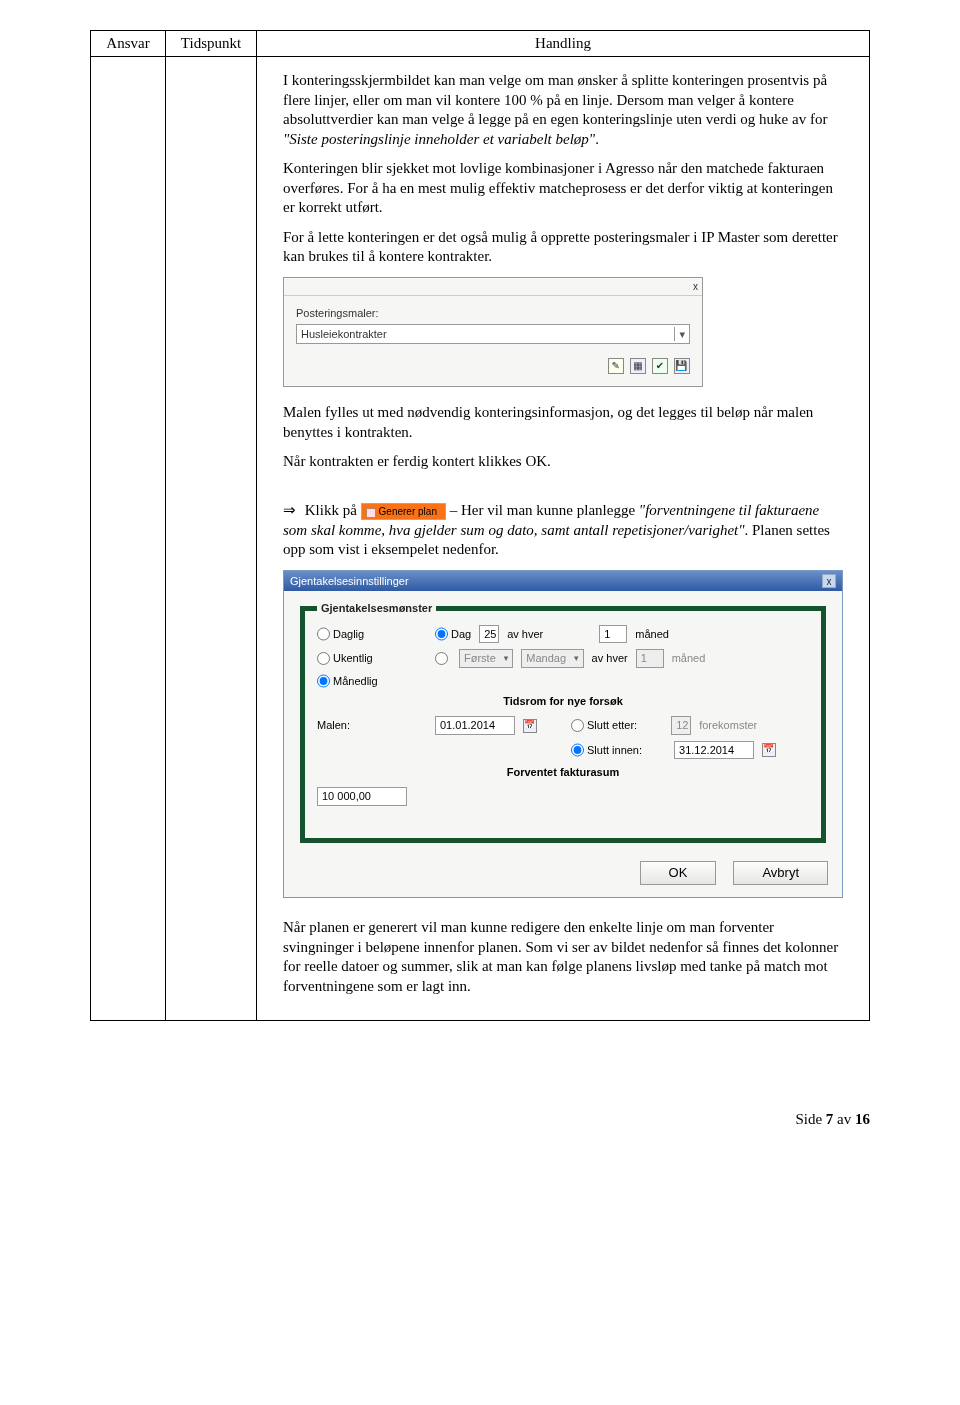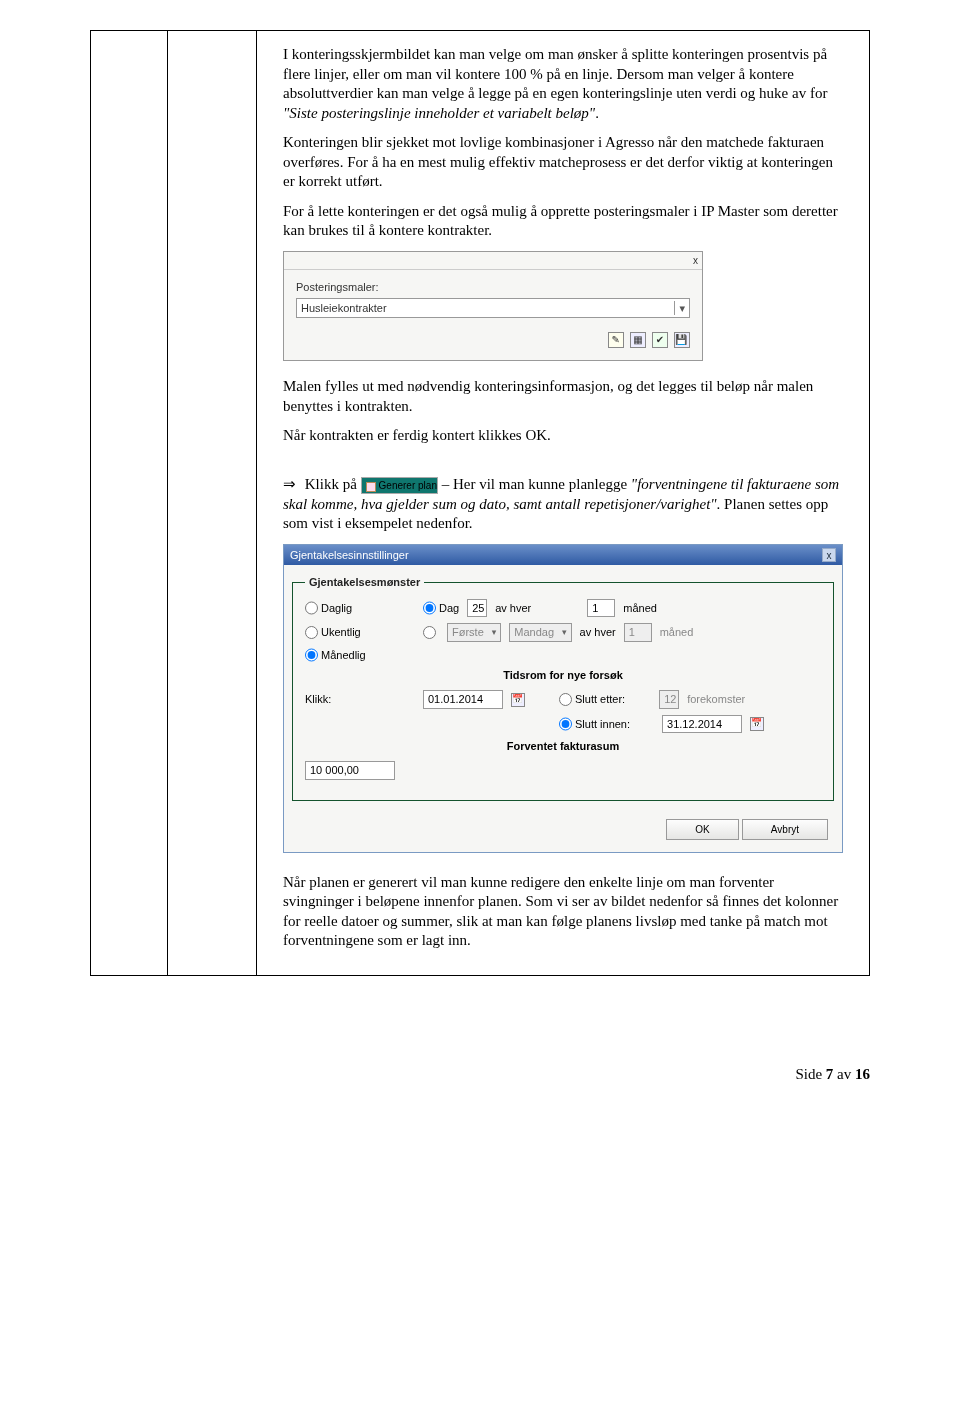--- a/index.html
+++ b/index.html
@@ -63,24 +63,24 @@
       display: inline-block; width: 16px; height: 16px;
       border: 1px solid #888; margin-left: 3px;
       text-align: center; font-size: 10px; line-height: 14px;
       background: #fff;
     }
     .arrow-bullet { display: inline-block; width: 18px; }
 
     .btn-inline {
       display: inline-block;
       border: 1px solid #aaa;
-      background: #0f766e;
+      background: #f97316;
       font-family: Tahoma, Arial, sans-serif;
       font-size: 10px;
-      padding: 1px 0 1px 4px;
+      padding: 1px 8px 1px 4px;
       vertical-align: middle;
     }
     .btn-inline .tiny-icon {
       display: inline-block;
       width: 10px; height: 10px;
       border: 1px solid #b85; background: #fde;
       margin-right: 3px; vertical-align: middle;
     }
 
     .dialog {
@@ -98,23 +98,23 @@
       font-size: 11px;
       display: flex; justify-content: space-between;
     }
     .dialog .titlebar .x {
       background: #cad8ee; color: #234;
       width: 14px; height: 14px; text-align: center;
       font-size: 10px; line-height: 14px;
       border: 1px solid #97abc9;
     }
     .dialog fieldset {
-      border: 1px solid #14532d;
-      margin: 10px 8px;
-      padding: 10px 12px 14px 12px;
+      border: 5px solid #14532d;
+      margin: 10px 16px;
+      padding: 10px 12px 26px 12px;
     }
     .dialog legend { font-weight: bold; font-size: 11px; padding: 0 4px; color: #222;}
     .row { display: flex; align-items: center; gap: 8px; margin-bottom: 6px; }
     .row .col { display: flex; }
     input[type="radio"] { margin-right: 3px; }
     .txtbox {
       border: 1px solid #999; background: #fff; padding: 1px 4px;
       font-family: inherit; font-size: 11px;
     }
     .txtbox.disabled { background: #eee; color: #888; }
@@ -130,30 +130,36 @@
     .subhead { font-weight: bold; margin: 6px 0 8px 0; text-align: center; }
     .cal-icon {
       display: inline-block; width: 14px; height: 14px;
       border: 1px solid #888; background: #eef; font-size: 9px; text-align: center;
     }
     .btnbar { text-align: right; padding: 8px 14px 12px; }
     .dlg-btn {
       display: inline-block; border: 1px solid #999;
       background: linear-gradient(#fdfdfd,#e6e6e4);
       padding: 3px 28px;
-      font-family: inherit; font-size: 10px;
+      font-family: inherit; font-size: 13px;
+      margin-left: 14px;
     }
     .leftcol { width: 110px; }
     .footer { text-align: right; margin-top: 90px; font-size: 15px; }
   </style>
 </head>
 <body>
 
 <table class="layout">
   <tbody>
+      <tr>
+    <th class="col-ansvar">Ansvar</th>
+    <th class="col-tid">Tidspunkt</th>
+    <th class="col-handling">Handling</th>
+  </tr>
   <tr>
     <td class="col-ansvar"></td>
     <td class="col-tid"></td>
     <td class="col-handling">
       <div class="content">
 
         <p>
           <span>I konteringsskjermbildet kan man velge om man ønsker å splitte konteringen prosentvis på flere linjer, eller om man vil kontere 100 % på en linje. Dersom man velger å kontere absoluttverdier kan man velge å legge på en egen konteringslinje uten verdi og huke av for </span><span class="italic">"Siste posteringslinje inneholder et variabelt beløp"</span><span>.</span>
         </p>
 
@@ -246,21 +252,21 @@
               <div class="col leftcol">
                 <input type="radio" checked="" style="">
                 <span>Månedlig</span>
               </div>
             </div>
 
             <div class="subhead">Tidsrom for nye forsøk</div>
 
             <div class="row">
               <div class="col leftcol">
-                <span>Klikk:</span>
+                <span>Malen:</span>
               </div>
               <span class="txtbox w80">01.01.2014</span>
               <span class="cal-icon">📅</span>
               <span style="width:18px;"></span>
               <div class="col">
                 <input type="radio" style="">
                 <span>Slutt etter:</span>
               </div>
               <span style="width:18px;"></span>
               <span class="txtbox w40 disabled">12</span>

